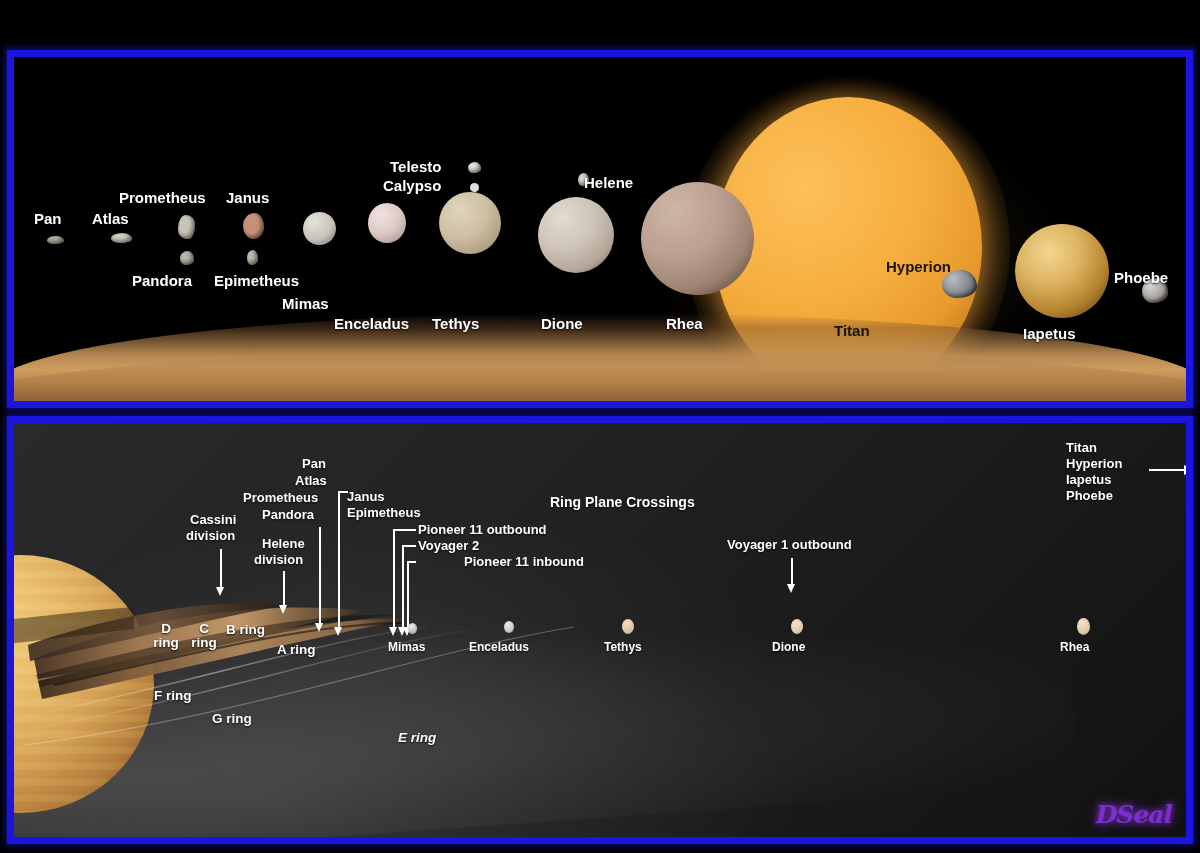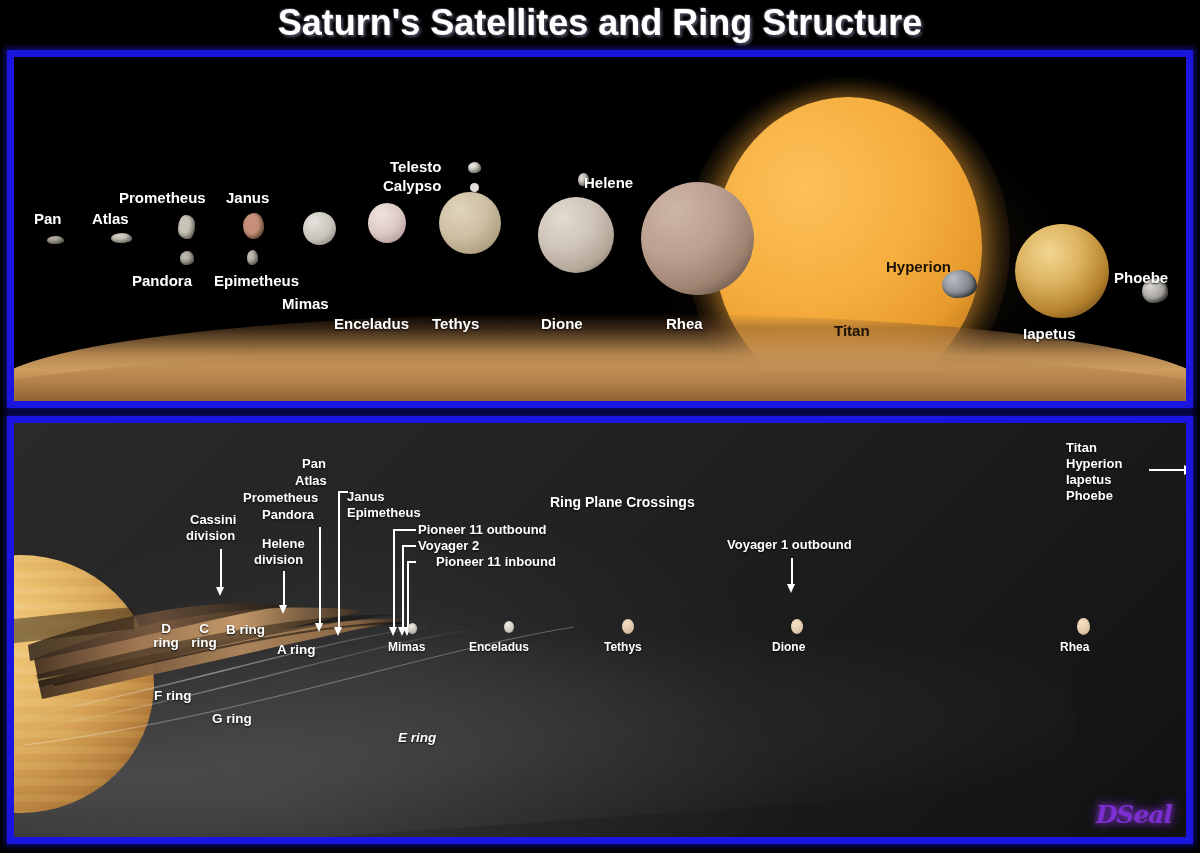--- a/index.html
+++ b/index.html
@@ -159,21 +159,20 @@
     color: #7b2fd0;
     text-shadow: 0 0 7px rgba(150,60,230,.85), 0 0 14px rgba(110,40,200,.6);
     letter-spacing: -1px;
   }
 </style>
 </head>
 <body>
 
 <div id="page">
 
-  <div id="title">Saturn's Satellites and Ring Structure</div>
 
   <div id="panel-top" class="panel-frame">
     <div class="inner">
       <div id="top-sky"></div>
 
       <div id="titan-glow"></div>
       <div id="titan"></div>
 
       <div id="saturn-band"></div>
       <div id="saturn-band-2"></div>
@@ -326,21 +325,21 @@
       <div class="blabel b13" style="left:404px; top:99px;text-align:right;">Pioneer 11 outbound</div>
       <div class="arrow-h" style="left:379px; top:106px; width:23px;"></div>
       <div class="arrow-line" style="left:379px; top:106px; height:101px;"></div>
       <div class="arrow-head-down" style="left:375px; top:204px;"></div>
 
       <div class="blabel b13" style="left:404px; top:115px;">Voyager 2</div>
       <div class="arrow-h" style="left:388px; top:122px; width:14px;"></div>
       <div class="arrow-line" style="left:388px; top:122px; height:85px;"></div>
       <div class="arrow-head-down" style="left:384px; top:204px;"></div>
 
-      <div class="blabel b13" style="left:400px; top:131px;padding-left:22px;">Pioneer 11 inbound</div>
+      <div class="blabel b13" style="left:428px; top:131px;padding-left:22px;">Pioneer 11 inbound</div>
       <div class="arrow-h" style="left:393px; top:138px; width:9px;"></div>
       <div class="arrow-line" style="left:393px; top:138px; height:69px;"></div>
       <div class="arrow-head-down" style="left:389px; top:204px;"></div>
 
       <div class="blabel b13" style="left:713px; top:114px;">Voyager 1 outbound</div>
       <div class="arrow-line" style="left:777px; top:135px; height:28px;"></div>
       <div class="arrow-head-down" style="left:773px; top:161px;"></div>
 
       <div class="blabel b13" style="left:1052px; top:17px;">Titan</div>
       <div class="blabel b13" style="left:1052px; top:33px;">Hyperion</div>

